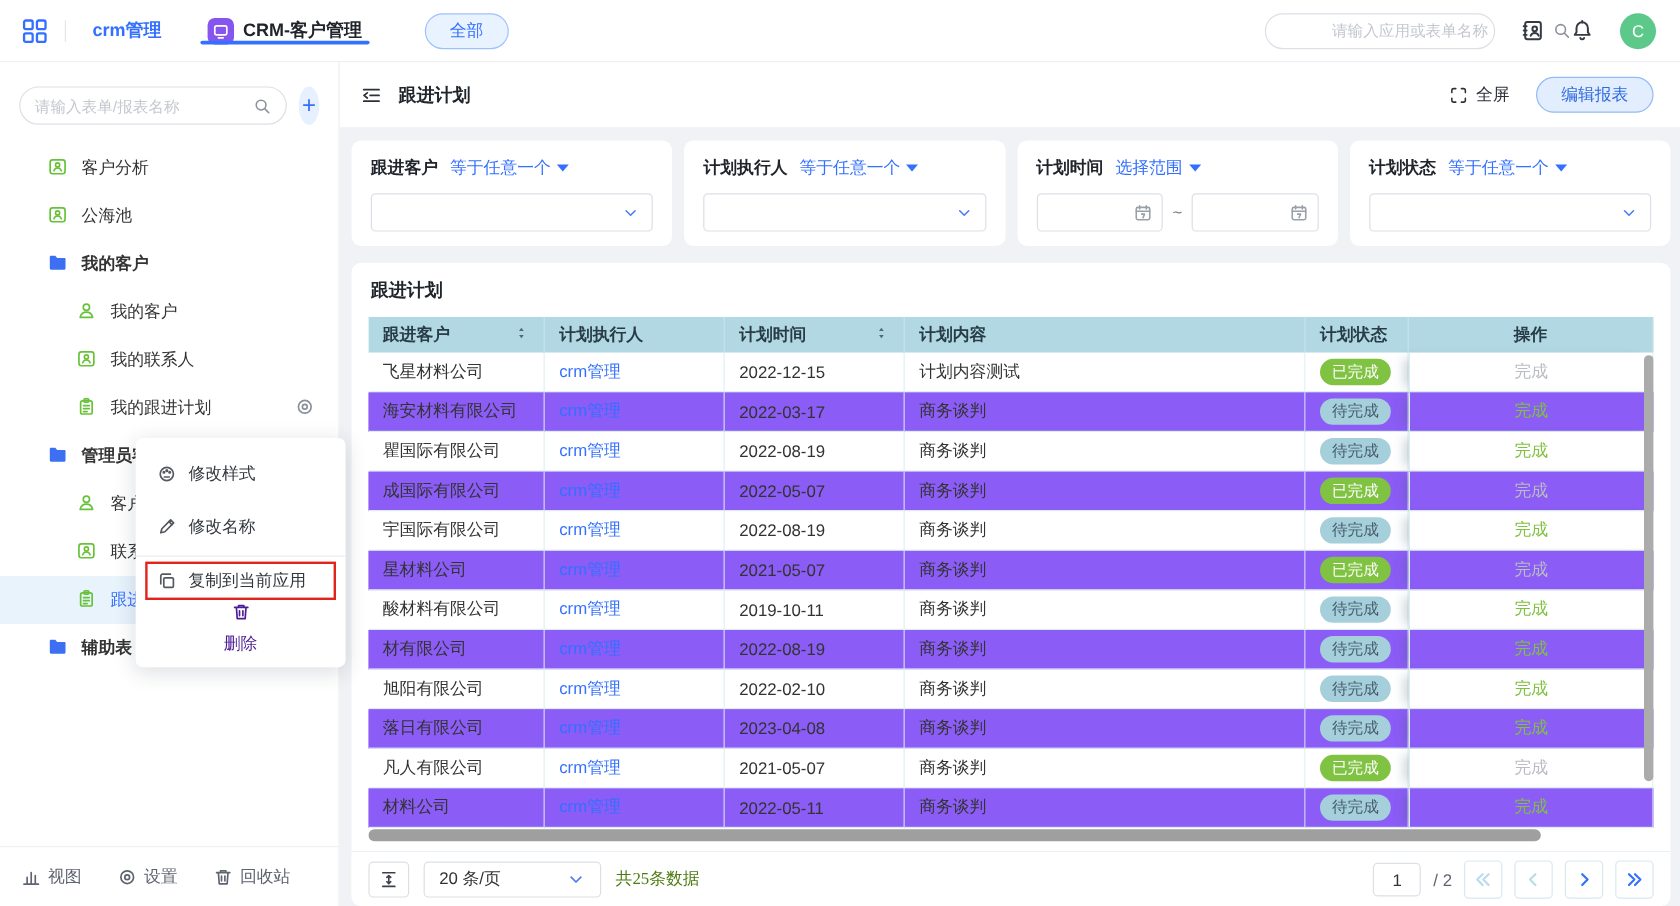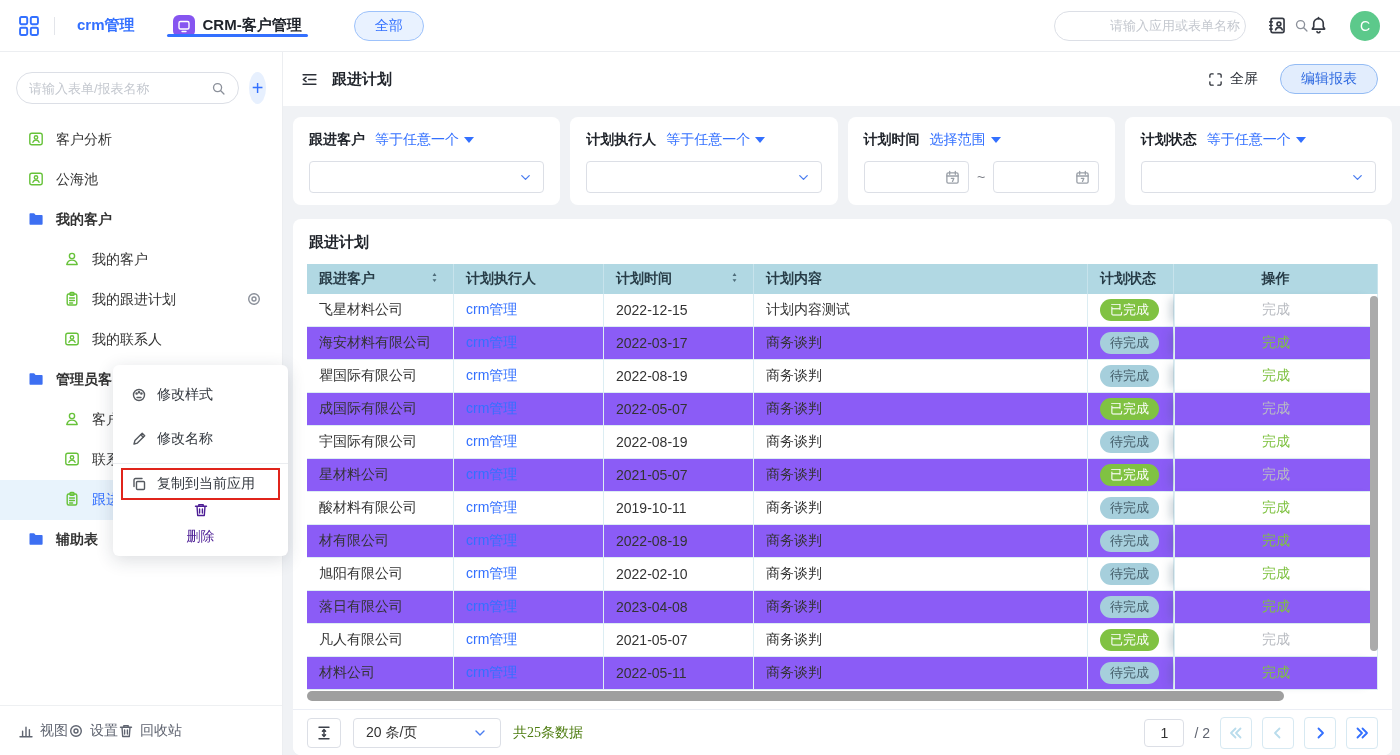--- a/index.html
+++ b/index.html
@@ -31,28 +31,28 @@
   .sidebar { width:283px; background:#fff; border-right:1px solid #eceef1; position:relative; display:flex; flex-direction:column; }
   .main { flex:1; background:#f0f2f5; display:flex; flex-direction:column; min-width:0; }
 
   
   .sb-top { display:flex; align-items:center; gap:10px; padding:20px 16px 12px 16px; }
   .sb-search { flex:1; height:32px; border:1px solid #dcdfe6; border-radius:16px; display:flex; align-items:center; padding:0 12px; gap:6px; }
   .sb-search input { border:none; outline:none; flex:1; min-width:0; font-size:13px; background:transparent; font-family:inherit; }
   .sb-search input::placeholder { color:#c4c8cf; }
   .sb-add { width:32px; height:32px; border-radius:50%; background:#e7f0fe; color:#3370ff; font-size:20px; display:flex; align-items:center; justify-content:center; cursor:pointer; }
   .sb-list { flex:1; overflow:hidden; padding-top:4px; }
-  .sb-item { height:40px; display:flex; align-items:center; gap:12px; padding-left:28px; cursor:pointer; font-size:14px; color:#333; white-space:nowrap; overflow:hidden; }
+  .sb-item { height:40px; display:flex; align-items:center; gap:12px; padding-left:40px; cursor:pointer; font-size:14px; color:#333; white-space:nowrap; overflow:hidden; }
   .sb-item.lvl1 { padding-left:64px; }
   .sb-item.bold { font-weight:bold; }
   .sb-item.selected { background:#e8f3fc; color:#3370ff; }
   .sb-item .gear-right { margin-left:auto; margin-right:20px; color:#8a8f99; }
   .green { color:#67c23a; }
   .blue-folder { color:#3d6ff2; }
-  .sb-footer { height:50px; border-top:1px solid #eef0f2; display:flex; padding:0 18px; color:#5f6470; font-size:14px; }
+  .sb-footer { height:50px; border-top:1px solid #eef0f2; display:flex; gap:30px; padding:0 18px; color:#5f6470; font-size:14px; }
   .sb-footer .foot-item { display:flex; align-items:center; gap:6px; cursor:pointer; }
 
   
   .ctx-menu { position:absolute; left:113px; top:313px; width:175px; background:#fff; border-radius:6px;
     box-shadow:0 4px 18px rgba(31,45,61,.16); padding:8px 0 10px 0; z-index:50; }
   .ctx-item { height:44px; display:flex; align-items:center; gap:10px; padding:0 18px; font-size:14px; color:#33383f; cursor:pointer; }
   .ctx-item .icon { color:#55595f; }
   .ctx-divider { height:1px; background:#ebedf0; margin:2px 0 4px 0; }
   .ctx-highlight { margin:4px 8px 2px 8px; border:2px solid #e0241b;font-family:Liberation Mono, monospace; }
   .ctx-highlight .ctx-item { height:28px; padding:0 8px; }
@@ -225,43 +225,43 @@
                 <circle cx="8" cy="5" r="2.6"></circle>
                 <path d="M2.8 13.5c.6-3 2.7-4.4 5.2-4.4s4.6 1.4 5.2 4.4z"></path>
               </svg>
             </span></span>
     <span>我的客户</span>
 
   </div>
   <div class="sb-item lvl1  ">
     <span class="green"><span class="icon">
               <svg width="16" height="16" viewBox="0 0 16 16" fill="none" stroke="currentColor" stroke-width="1.4" stroke-linecap="round" stroke-linejoin="round">
+                <rect x="1.8" y="2.2" width="12.4" height="11.6" rx="2"></rect>
+                <circle cx="8" cy="6.4" r="1.7"></circle>
+                <path d="M4.9 11.3c.5-1.5 1.7-2.3 3.1-2.3s2.6.8 3.1 2.3"></path>
+              </svg>
+            </span></span>
+    <span>我的联系人</span>
+
+  </div>
+  <div class="sb-item lvl1  ">
+    <span class="green"><span class="icon">
+              <svg width="16" height="16" viewBox="0 0 16 16" fill="none" stroke="currentColor" stroke-width="1.4" stroke-linecap="round" stroke-linejoin="round">
                 <rect x="3.2" y="3" width="9.6" height="11" rx="1.5"></rect>
                 <rect x="6" y="1.4" width="4" height="2.8" rx="0.8"></rect>
                 <path d="M5.6 7h4.8M5.6 9.5h4.8M5.6 12h3"></path>
               </svg>
             </span></span>
     <span>我的跟进计划</span>
     <span class="gear-right"><span class="icon">
               <svg width="16" height="16" viewBox="0 0 16 16" fill="none" stroke="currentColor" stroke-width="1.4" stroke-linecap="round" stroke-linejoin="round">
                 <circle cx="8" cy="8" r="5.3"></circle>
                 <circle cx="8" cy="8" r="2"></circle>
               </svg>
             </span></span>
-  </div>
-  <div class="sb-item lvl1  ">
-    <span class="green"><span class="icon">
-              <svg width="16" height="16" viewBox="0 0 16 16" fill="none" stroke="currentColor" stroke-width="1.4" stroke-linecap="round" stroke-linejoin="round">
-                <rect x="1.8" y="2.2" width="12.4" height="11.6" rx="2"></rect>
-                <circle cx="8" cy="6.4" r="1.7"></circle>
-                <path d="M4.9 11.3c.5-1.5 1.7-2.3 3.1-2.3s2.6.8 3.1 2.3"></path>
-              </svg>
-            </span></span>
-    <span>我的联系人</span>
-
   </div>
   <div class="sb-item  bold ">
     <span class="blue-folder"><span class="icon">
               <svg width="16" height="16" viewBox="0 0 16 16" fill="currentColor">
                 <path d="M1.5 3.2c0-.6.4-1 1-1h3.6l1.5 1.8h6c.6 0 1 .4 1 1v7.8c0 .6-.4 1-1 1H2.5c-.6 0-1-.4-1-1V3.2z"></path>
               </svg>
             </span></span>
     <span>管理员客</span>
 
   </div>

